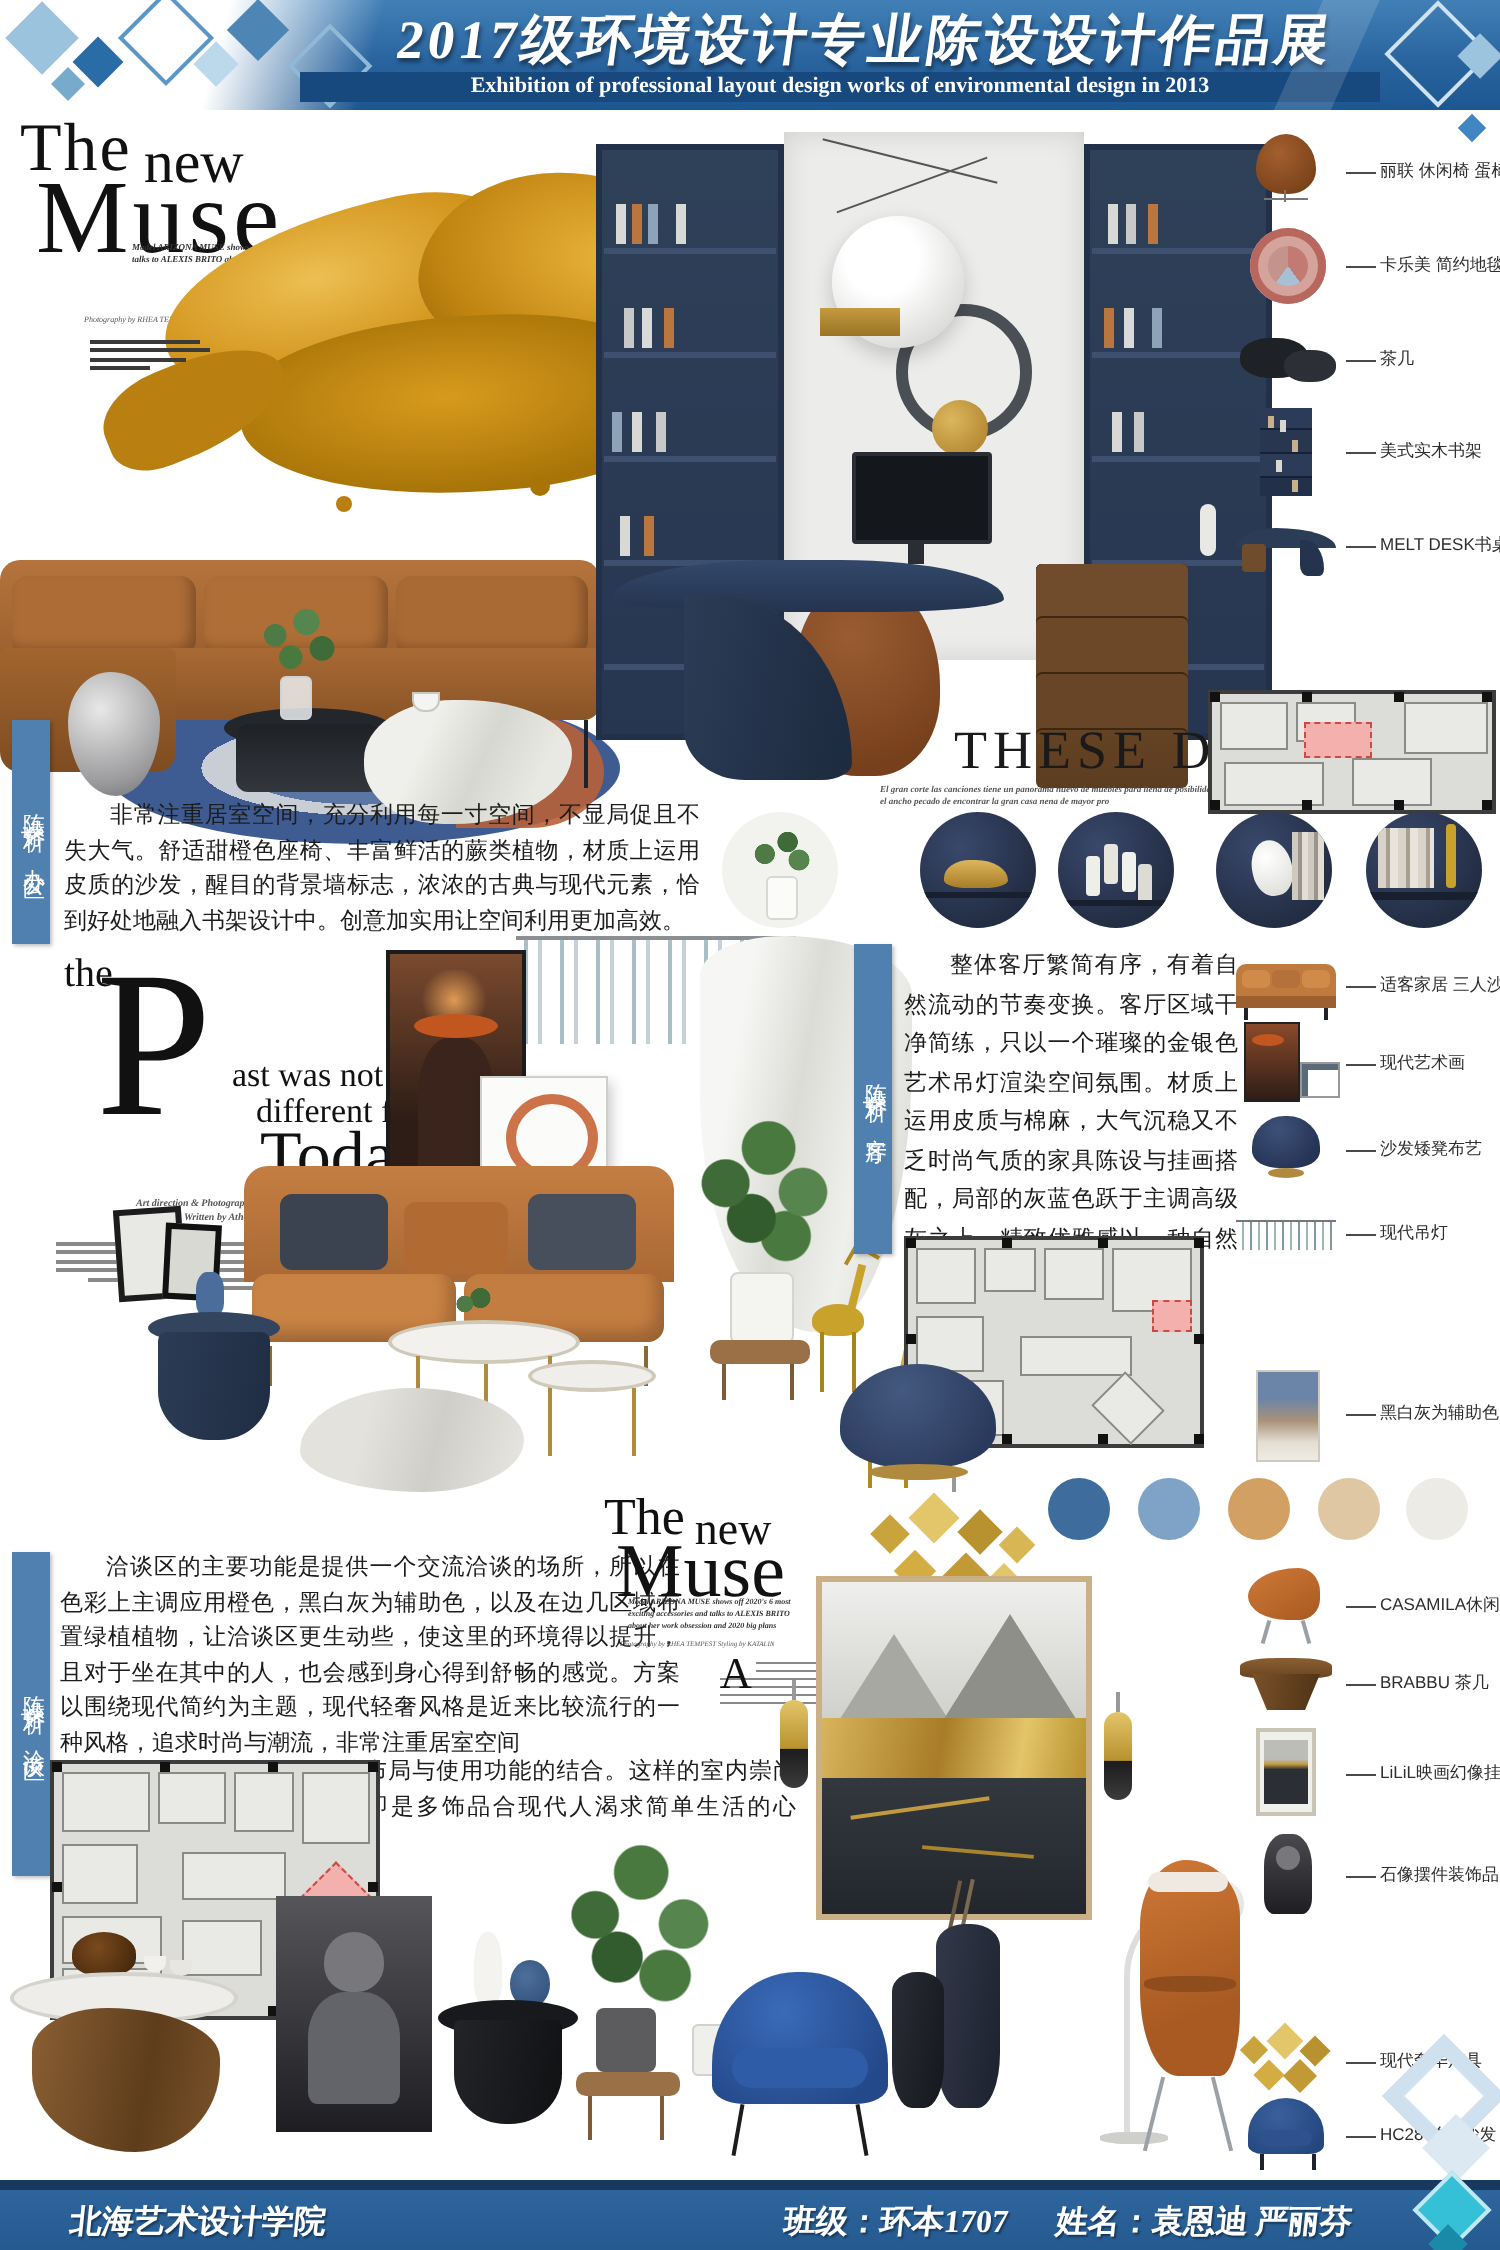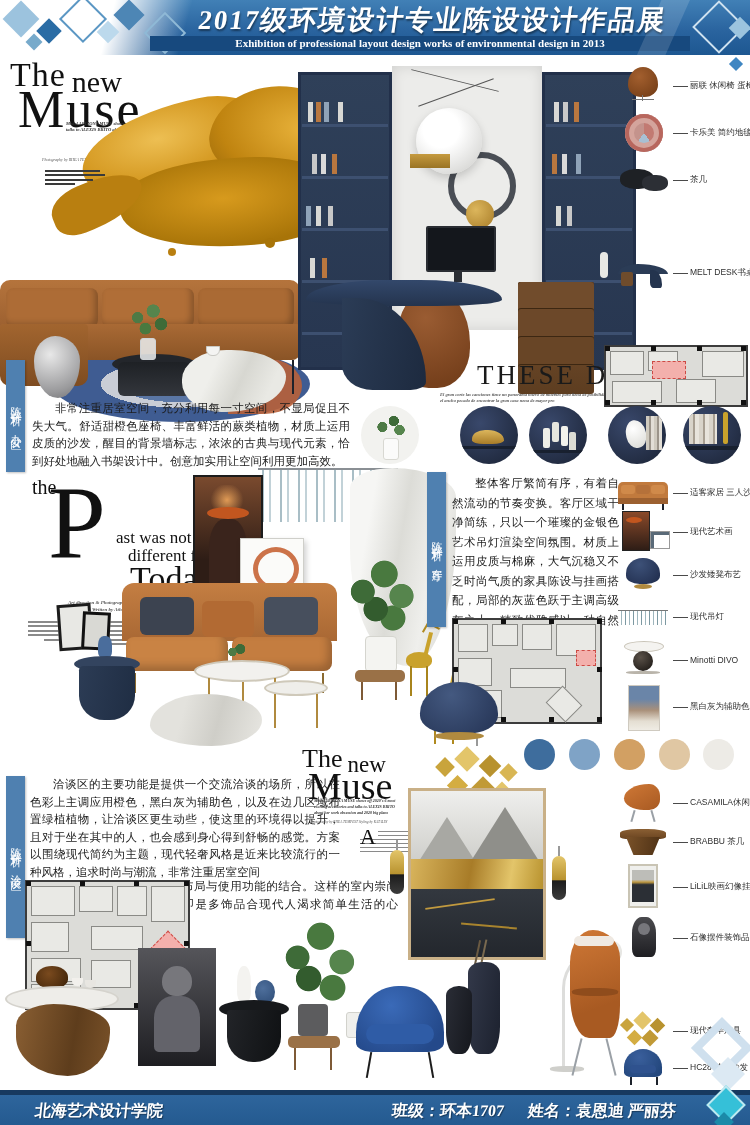--- a/index.html
+++ b/index.html
@@ -229,20 +229,28 @@
     <div class="sb-line"></div>
     <div class="sb-label">茶几</div>
   </div>
   <div class="sb-item" style="top:110px;">
     <div class="sb-thumb">
       <div class="abs" style="left:9px;top:4px;width:38px;height:38px;border-radius:50%;background:conic-gradient(#c27a72 0 40%,#a8c0d4 40% 60%,#c4938c 60% 100%);box-shadow:inset 0 0 0 4px #b8675e,inset 0 0 0 9px #d4a49c;"></div>
     </div>
     <div class="sb-line"></div>
     <div class="sb-label">卡乐美 简约地毯</div>
   </div>
+  <div class="sb-item" style="top:203px;">
+    <div class="sb-thumb">
+      <div class="abs" style="left:14px;top:1px;width:26px;height:44px;background:#23304a;box-shadow:inset 0 10px #2c3c58,inset 0 11px #16203a,inset 0 22px #28364f,inset 0 23px #16203a,inset 0 34px #2c3c58,inset 0 35px #16203a;"></div>
+      <div class="abs" style="left:18px;top:5px;width:3px;height:6px;background:#c9b08a;box-shadow:6px 2px #d8d8d2,12px 12px #c9b08a,4px 22px #d8d8d2,12px 32px #c9b08a;"></div>
+    </div>
+    <div class="sb-line"></div>
+    <div class="sb-label">美式实木书架</div>
+  </div>
   <div class="sb-item" style="top:250px;">
     <div class="sb-thumb">
       <div class="abs" style="left:2px;top:14px;width:50px;height:10px;background:#2b3c56;border-radius:40% 60% 30% 60%/100% 100% 0 0;"></div>
       <div class="abs" style="left:34px;top:20px;width:12px;height:18px;background:#24344e;border-radius:0 80% 20% 30%;"></div>
       <div class="abs" style="left:5px;top:22px;width:12px;height:14px;background:#6f4c2c;border-radius:2px;"></div>
     </div>
     <div class="sb-line"></div>
     <div class="sb-label">MELT DESK书桌</div>
   </div>
 
@@ -369,29 +377,20 @@
     <div class="sb-line"></div>
     <div class="sb-label">沙发矮凳布艺</div>
   </div>
   <div class="sb-item" style="top:594px;">
     <div class="sb-thumb">
       <div class="abs" style="left:2px;top:16px;width:50px;height:14px;background:repeating-linear-gradient(90deg,transparent 0 3px,#9fb6bd 3px 4px,transparent 4px 7px,#7d99a2 7px 8px);border-top:1px solid #777;"></div>
     </div>
     <div class="sb-line"></div>
     <div class="sb-label">现代吊灯</div>
   </div>
-  <div class="sb-item" style="top:637px;">
-    <div class="sb-thumb">
-      <div class="abs" style="left:8px;top:4px;width:38px;height:9px;background:#f4f3f0;border:1px solid #c9c4b8;border-radius:50%;"></div>
-      <div class="abs" style="left:17px;top:14px;width:20px;height:20px;background:radial-gradient(circle at 38% 32%,#5a5148,#241f1b 80%);border-radius:50%;"></div>
-      <div class="abs" style="left:10px;top:34px;width:34px;height:3px;background:#b9b4aa;border-radius:40%;"></div>
-    </div>
-    <div class="sb-line"></div>
-    <div class="sb-label">Minotti DIVO</div>
-  </div>
   <div class="sb-item" style="top:684px;">
     <div class="sb-thumb">
       <div class="abs" style="left:12px;top:1px;width:30px;height:44px;background:linear-gradient(#6a85a8 0 30%,#a9907a 55%,#e4ded2 80%,#efece4);border:1px solid #cfcac0;"></div>
     </div>
     <div class="sb-line"></div>
     <div class="sb-label">黑白灰为辅助色</div>
   </div>
 
   <div class="swatch" style="left: 524px; background: rgb(62, 109, 157);"></div>
   <div class="swatch" style="left: 569px; background: rgb(127, 163, 198);"></div>

